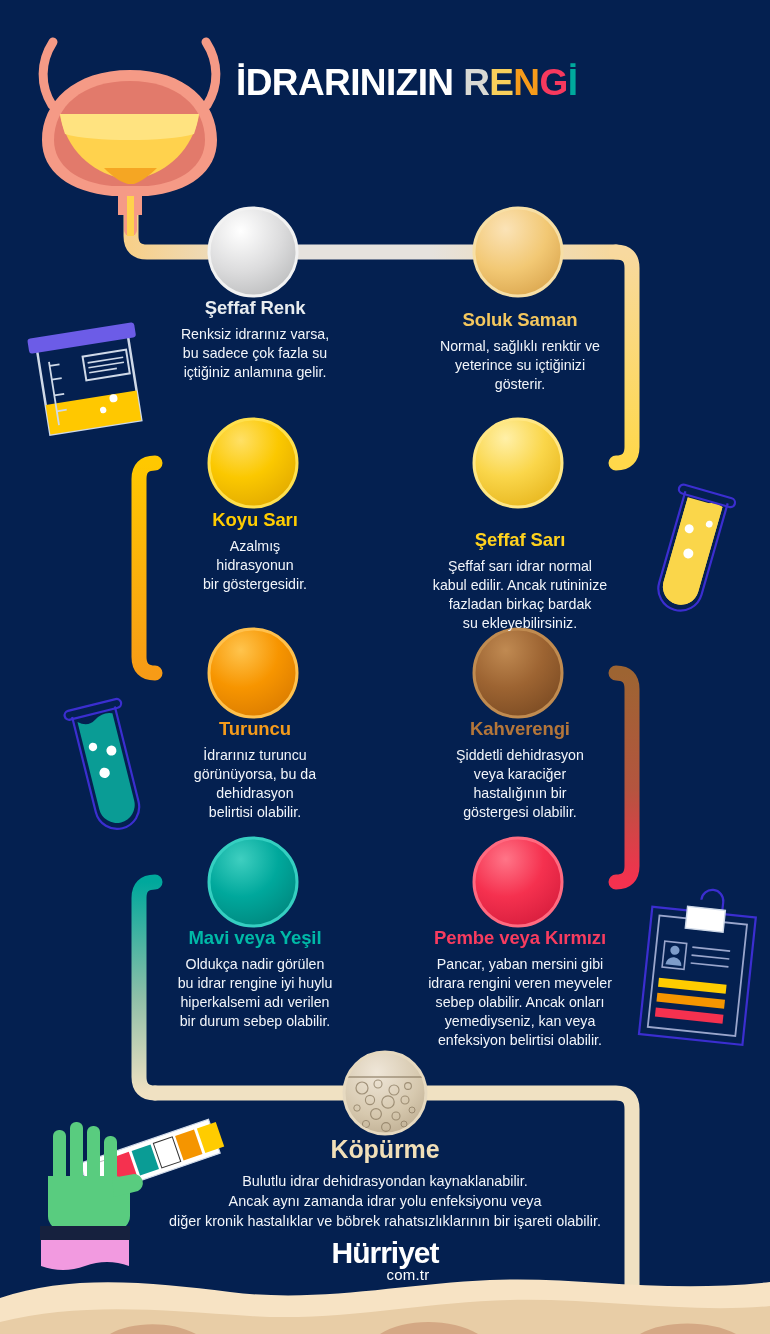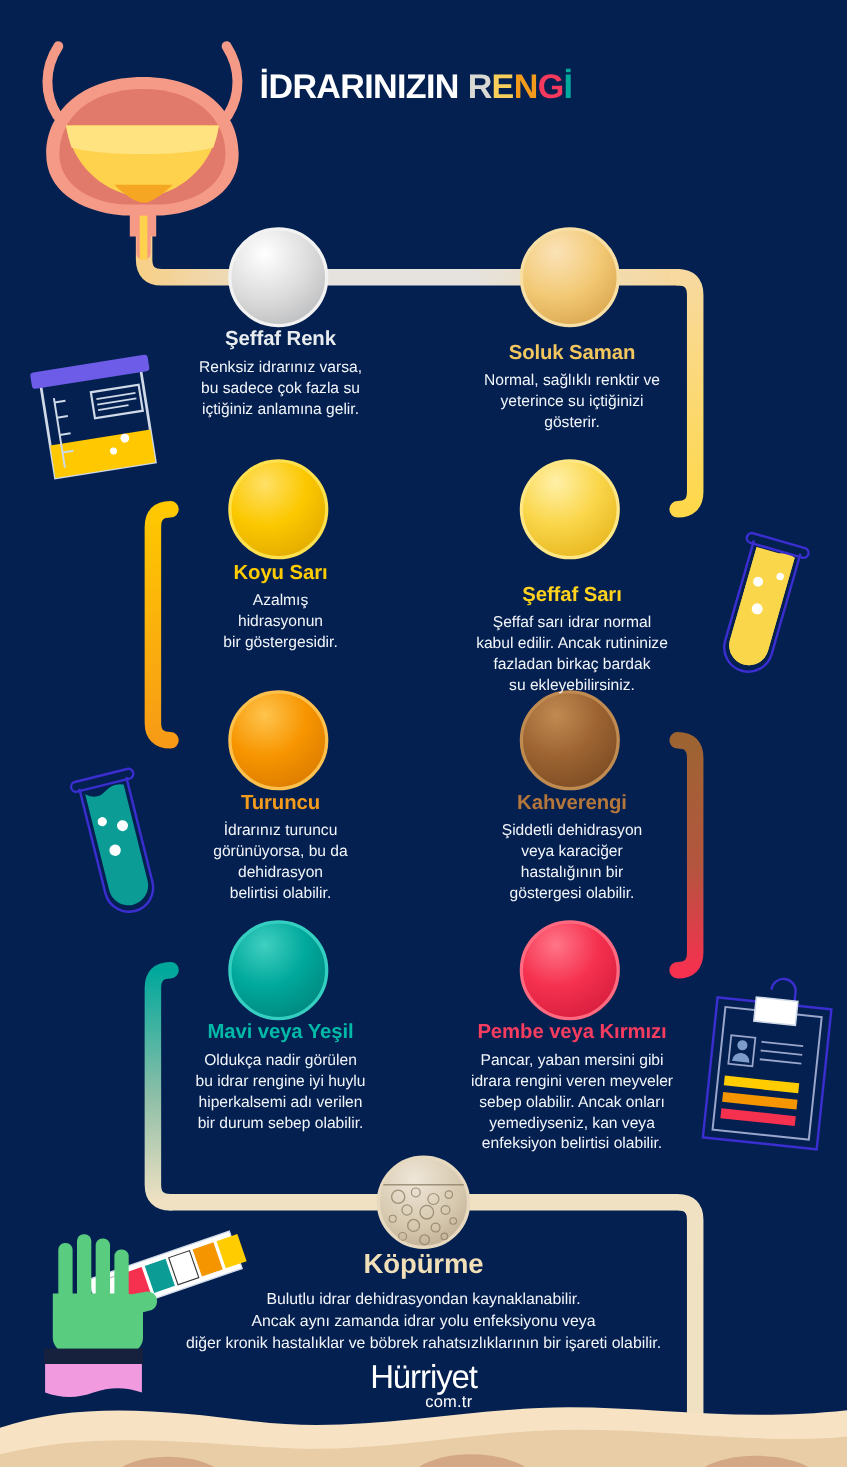--- a/index.html
+++ b/index.html
@@ -32,42 +32,42 @@
   }
   .col-left  { left:100px; width:310px; }
   .col-right { left:365px; width:310px; }
 
   
   #title-wrap{
     position:absolute; z-index:6; left:236px; top:62px; width:520px;
     text-align:left;
   }
   #title-wrap .line{
-    font-weight:bold; font-size:31px; line-height:1.12;
+    font-weight:bold; font-size:37px; line-height:1.12;
     letter-spacing:-0.6px; color:#ffffff;
   }
   #title-wrap .line2{ margin-top:-2px; }
   .t-r{ color:#d9d9d4; }
   .t-e{ color:#f8cf5b; }
   .t-n{ color:#f59b1b; }
   .t-g{ color:#f7395e; }
   .t-i{ color:#00a99d; }
 
   
   #kopurme-txt{ left:75px; width:620px; top:1136px; }
   #kopurme-txt .node-title{ color:#f1dfb8; font-size:25px; }
   #kopurme-txt .node-desc{ font-size:14.4px; line-height:1.42; }
 
   
   #logo{
     position:absolute; z-index:6; left:0; right:0; top:1238px;
     text-align:center; color:#ffffff;
   }
   #logo .brand{
-    font-weight:normal; font-size:30px; letter-spacing:-1px; line-height:1;
+    font-weight:bold; font-size:30px; letter-spacing:-1px; line-height:1;
     display:inline-block;
   }
   #logo .tld{
     font-size:15px; letter-spacing:0.2px; display:block;
     margin-top:-2px; margin-left:46px;
   }
 </style>
 </head>
 <body>
 

